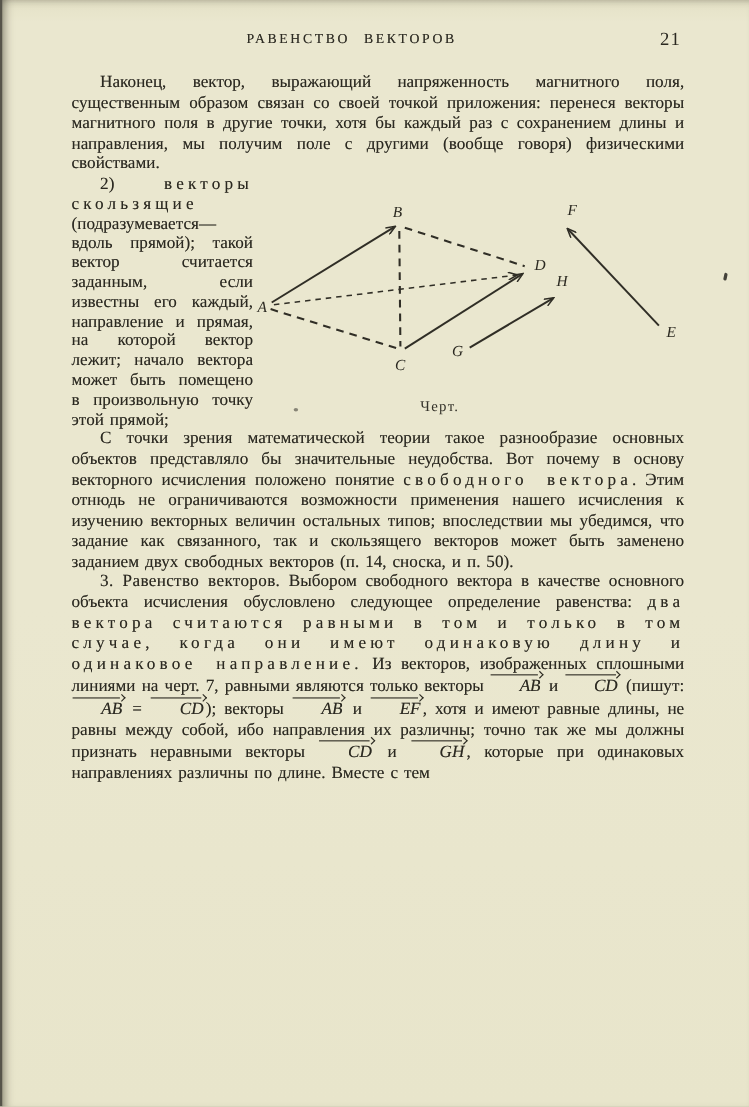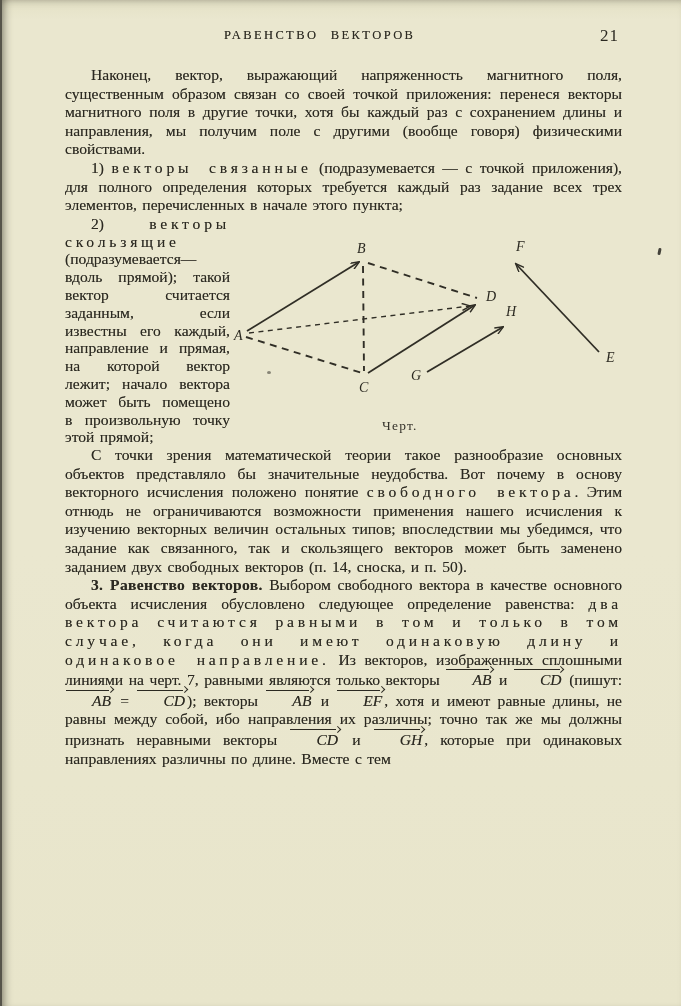--- a/index.html
+++ b/index.html
@@ -19,21 +19,21 @@
     color:#2e2c24;text-shadow:0 0 .6px rgba(46,44,36,.55);
   }
   .page-number{position:absolute;right:3px;top:-2px;font-size:17px;letter-spacing:1px;}
   .para{
     margin:0;font-size:15.6px;line-height:18.6px;text-align:justify;
     word-spacing:1.5px;text-shadow:0 0 .55px rgba(43,41,33,.5);
     hyphens:auto;-webkit-hyphens:auto;
   }
   .indent{text-indent:26px;}
   .sp{letter-spacing:3.8px;word-spacing:7px;}
-  .b{font-weight:bold;letter-spacing:.3px;}
+  .b{font-weight:normal;letter-spacing:.3px;}
   .col-para{line-height:17.8px;}
   .clear{clear:both;}
   
   .vec{font-style:italic;position:relative;display:inline-block;padding:3px 2px 0 1px;line-height:15px;}
   .vec::before{content:"";position:absolute;left:1px;right:4px;top:0;border-top:1.4px solid #2b2921;}
   .vec::after{content:"";position:absolute;right:0;top:-2.4px;width:4.4px;height:4.4px;
     border-top:1.4px solid #2b2921;border-right:1.4px solid #2b2921;transform:rotate(45deg);}
   
   .figure{float:right;width:392px;margin:0;padding:0;}
   .figure svg{display:block;padding-top:24px;}
@@ -54,21 +54,20 @@
   <div class="speck speck-1"></div>
   <div class="speck speck-2"></div>
 
   <div class="text-block">
     <header>
       <span class="running-title">РАВЕНСТВО ВЕКТОРОВ</span>
       <span class="page-number">21</span>
     </header>
 
     <p class="para indent"><span>Наконец, вектор, выражающий напряженность магнитного поля, существенным образом связан со своей точкой приложения: перенеся векторы магнитного поля в другие точки, хотя бы каждый раз с сохранением длины и направления, мы получим поле с другими (вообще говоря) физическими свойствами.</span></p>
-    <p class="para indent"><span>1) </span><span class="sp">векторы связанные</span><span> (подразумевается — с точкой приложения), для полного определения которых требуется каждый раз задание всех трех элементов, перечисленных в начале этого пункта;</span></p>
 
     <div class="wrap-section">
       <figure class="figure">
         <svg id="fig-svg" viewBox="0 0 390 175" width="390" height="175">
           <defs>
             <marker id="arr" viewBox="0 0 10 8" markerWidth="10" markerHeight="8" refX="8.5" refY="4" orient="auto" markerUnits="userSpaceOnUse">
               <path d="M0.5,0.5 L9,4 L0.5,7.5" fill="none" stroke="#302e26" stroke-width="1.4"></path>
             </marker>
           </defs>
         <line x1="17" y1="92" x2="129" y2="23" class="fig-edge edge-solid" marker-end="url(#arr)"></line>

